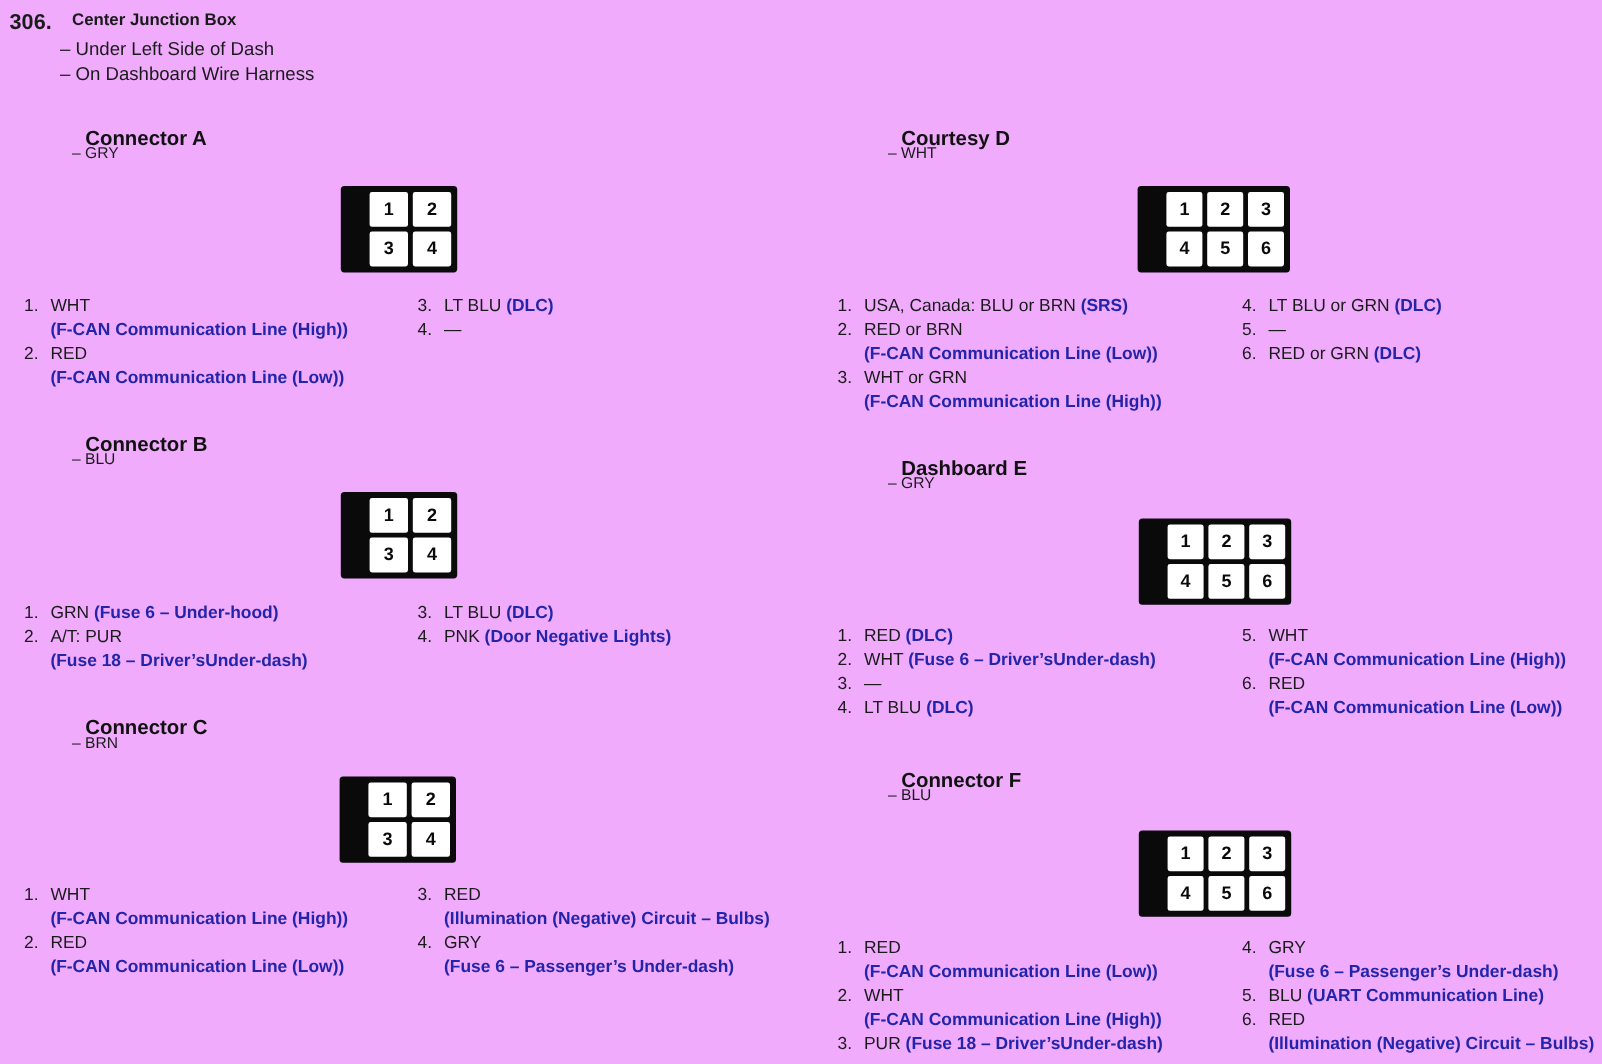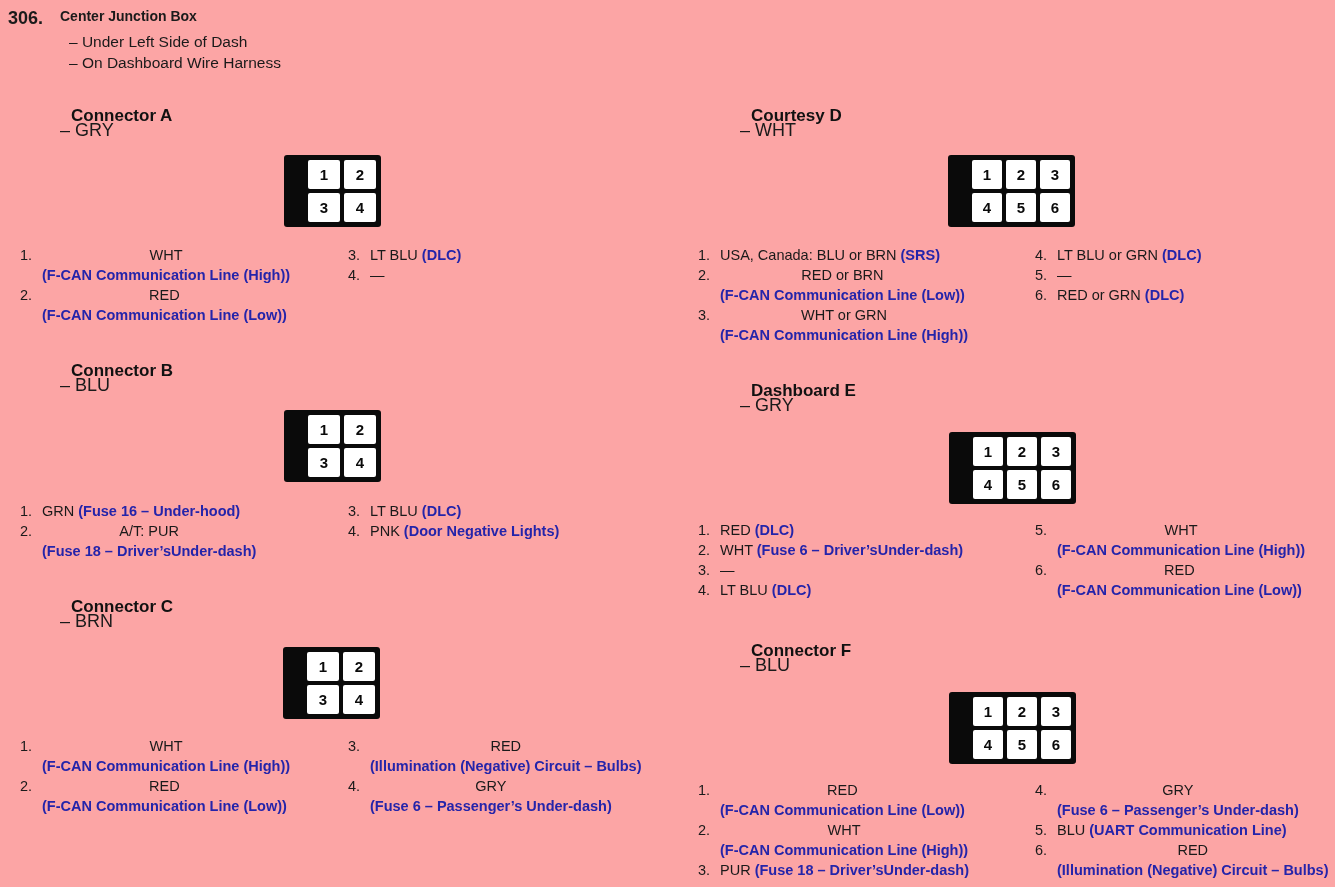--- a/index.html
+++ b/index.html
@@ -1,42 +1,42 @@
 <!DOCTYPE html>
 <html><head>
 <meta charset="utf-8">
 <style>
   html, body { margin: 0; padding: 0; background: #ffffff; }
   .page {
     position: relative;
     width: 1335px;
     height: 887px;
-    background: #fca5a5;
+    background: #f0abfc;
     font-family: "Liberation Sans", "DejaVu Sans", sans-serif;
     color: #1a1a1a;
     overflow: hidden;
   }
 
   
   .t-num    { position: absolute; left: 8px;  top: 8px;  font-size: 18px; font-weight: bold; }
   .t-title  { position: absolute; left: 60px; top: 8px;  font-size: 14px; font-weight: bold; }
-  .subtitle { position: absolute; left: 69px; font-size: 15.5px; text-align: center; }
+  .subtitle { position: absolute; left: 50px; font-size: 15.5px; text-align: center; }
   .sub-0 { top: 33px; }
   .sub-1 { top: 54px; }
 
   
   .connector { position: absolute; inset: 0; }
 
   .conn-heading {
     position: absolute; left: var(--hx); top: var(--hy);
     margin: 11px; font-size: 17px; font-weight: bold; color: #111;
   }
   .conn-color {
     position: absolute; left: var(--hx); top: var(--cy);
-    font-size: 18px;
+    font-size: 13px;
   }
 
   
   .conn-diagram {
     position: absolute; left: var(--dx); top: var(--dy);
     background: #0a0a0a; border-radius: 3px;
     display: grid; gap: 4px;
     padding: 5px 5px 5px 24px;
   }
   .conn-diagram.g2 { grid-template-columns: repeat(2, 32px); }
@@ -46,21 +46,21 @@
     display: flex; align-items: center; justify-content: center;
     font-size: 15px; font-weight: bold; color: #0a0a0a;
   }
 
   
   .pin-col   { position: absolute; top: var(--py); font-size: 14.5px; line-height: 20px; }
   .pin-col-0 { left: var(--p0x); }
   .pin-col-1 { left: var(--p1x); }
   .pin       { display: flex; align-items: flex-start; }
   .pin-num   { width: 22px; flex: none; }
-  .pin-body  { white-space: nowrap; text-align: center; }
+  .pin-body  { white-space: nowrap; }
   .blue      { color: #2424aa; font-weight: bold; }
 
   
   .pos-a { --hx: 60px;  --hy: 95px;  --cy: 120px; --dx: 284px; --dy: 155px; --py: 245px; --p0x: 20px;  --p1x: 348px; }
   .pos-b { --hx: 60px;  --hy: 350px; --cy: 375px; --dx: 284px; --dy: 410px; --py: 501px; --p0x: 20px;  --p1x: 348px; }
   .pos-c { --hx: 60px;  --hy: 586px; --cy: 611px; --dx: 283px; --dy: 647px; --py: 736px; --p0x: 20px;  --p1x: 348px; }
   .pos-d { --hx: 740px; --hy: 95px;  --cy: 120px; --dx: 948px; --dy: 155px; --py: 245px; --p0x: 698px; --p1x: 1035px; }
   .pos-e { --hx: 740px; --hy: 370px; --cy: 395px; --dx: 949px; --dy: 432px; --py: 520px; --p0x: 698px; --p1x: 1035px; }
   .pos-f { --hx: 740px; --hy: 630px; --cy: 655px; --dx: 949px; --dy: 692px; --py: 780px; --p0x: 698px; --p1x: 1035px; }
 </style>
@@ -121,21 +121,21 @@
     <div class="conn-diagram g2">
         <div class="cell">1</div>
         <div class="cell">2</div>
         <div class="cell">3</div>
         <div class="cell">4</div>
       </div>
     <div class="pin-col pin-col-0">
         <div class="pin">
           <span class="pin-num">1.</span>
           <span class="pin-body">
-            <div class="pin-line"><span>GRN </span><span class="blue">(Fuse 16 – Under-hood)</span></div>
+            <div class="pin-line"><span>GRN </span><span class="blue">(Fuse 6 – Under-hood)</span></div>
           </span>
         </div>
         <div class="pin">
           <span class="pin-num">2.</span>
           <span class="pin-body">
             <div class="pin-line"><span>A/T: PUR</span></div>
             <div class="pin-line"><span class="blue">(Fuse 18 – Driver’sUnder-dash)</span></div>
           </span>
         </div>
       </div>

